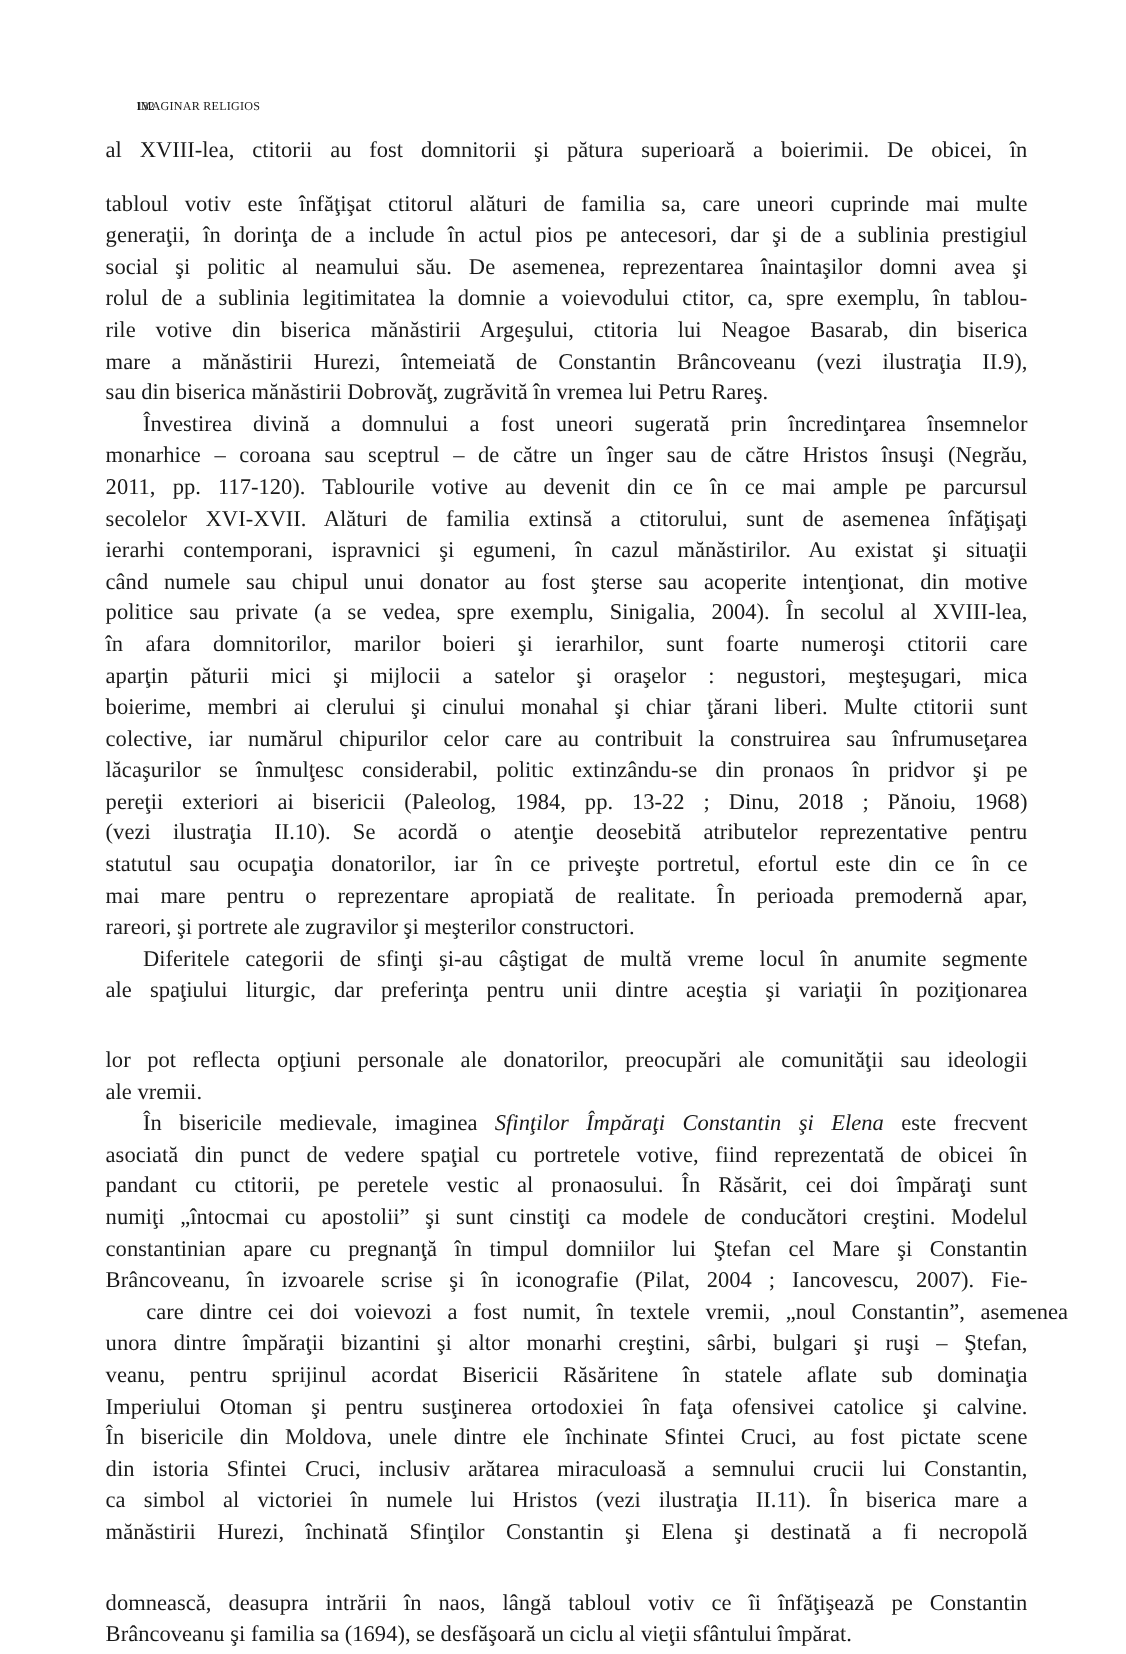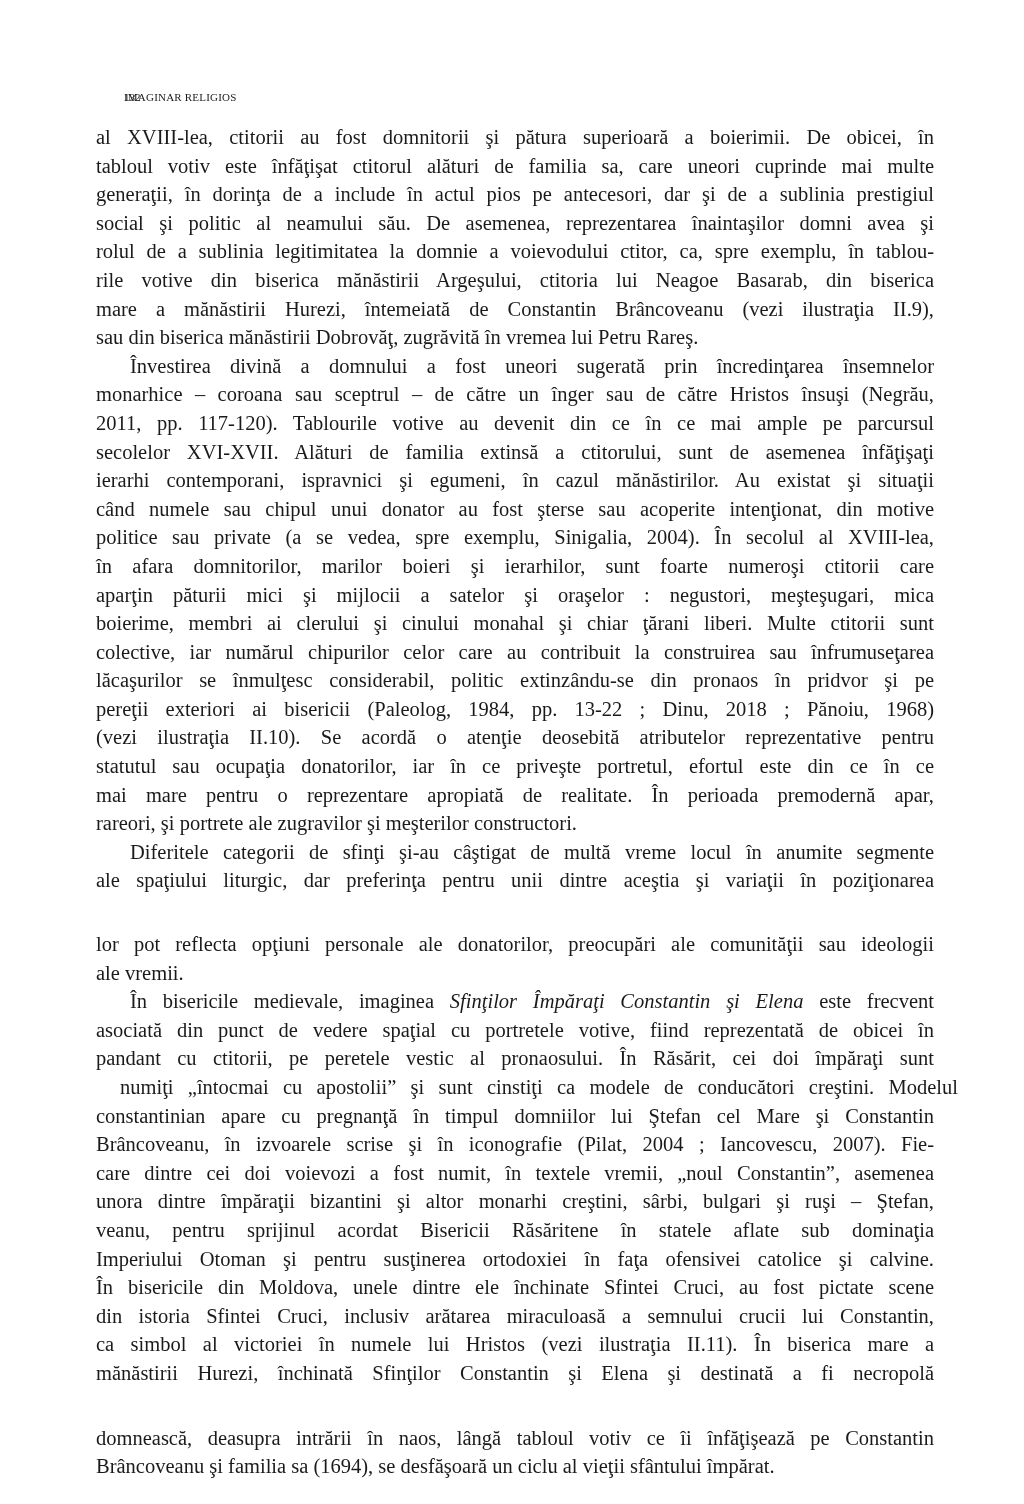--- a/index.html
+++ b/index.html
@@ -69,21 +69,21 @@
 
 <div class="running-head">
   <span class="page-number">132</span>
   <span class="running-title">IMAGINAR RELIGIOS</span>
 </div>
 
 <div class="body-text">
 
   <div class="paragraph">
     <span class="line" style="width: 838px; box-sizing: border-box; text-align-last: justify;">al XVIII-lea, ctitorii au fost domnitorii şi pătura superioară a boierimii. De obicei, în</span>
-    <span class="line" style="width: 838px; box-sizing: border-box; text-align-last: justify;">tabloul votiv este înfăţişat ctitorul alături de familia sa, care uneori cuprinde mai multe</span>
+    <span class="line" style="width: 838px; box-sizing: border-box; text-align-last: justify; margin-top: 20px;">tabloul votiv este înfăţişat ctitorul alături de familia sa, care uneori cuprinde mai multe</span>
     <span class="line" style="width: 838px; box-sizing: border-box; text-align-last: justify;">generaţii, în dorinţa de a include în actul pios pe antecesori, dar şi de a sublinia prestigiul</span>
     <span class="line" style="width: 838px; box-sizing: border-box; text-align-last: justify;">social şi politic al neamului său. De asemenea, reprezentarea înaintaşilor domni avea şi</span>
     <span class="line" style="width: 838px; box-sizing: border-box; text-align-last: justify;">rolul de a sublinia legitimitatea la domnie a voievodului ctitor, ca, spre exemplu, în tablou-</span>
     <span class="line" style="width: 838px; box-sizing: border-box; text-align-last: justify;">rile votive din biserica mănăstirii Argeşului, ctitoria lui Neagoe Basarab, din biserica</span>
     <span class="line" style="width: 838px; box-sizing: border-box; text-align-last: justify;">mare a mănăstirii Hurezi, întemeiată de Constantin Brâncoveanu (vezi ilustraţia II.9),</span>
     <span class="line last" style="width: 838px; box-sizing: border-box;">sau din biserica mănăstirii Dobrovăţ, zugrăvită în vremea lui Petru Rareş.</span>
   </div>
 
   <div class="paragraph">
     <span class="line indent" style="width: 838px; box-sizing: border-box; text-align-last: justify;">Învestirea divină a domnului a fost uneori sugerată prin încredinţarea însemnelor</span>
@@ -109,24 +109,24 @@
     <span class="line indent" style="width: 838px; box-sizing: border-box; text-align-last: justify;">Diferitele categorii de sfinţi şi-au câştigat de multă vreme locul în anumite segmente</span>
     <span class="line" style="width: 838px; box-sizing: border-box; text-align-last: justify;">ale spaţiului liturgic, dar preferinţa pentru unii dintre aceştia şi variaţii în poziţionarea</span>
     <span class="line" style="width: 838px; box-sizing: border-box; text-align-last: justify; margin-top: 35px;">lor pot reflecta opţiuni personale ale donatorilor, preocupări ale comunităţii sau ideologii</span>
     <span class="line last" style="width: 838px; box-sizing: border-box;">ale vremii.</span>
   </div>
 
   <div class="paragraph">
     <span class="line indent" style="width: 838px; box-sizing: border-box; text-align-last: justify;"><span>În bisericile medievale, imaginea </span><em>Sfinţilor Împăraţi Constantin şi Elena</em><span> este frecvent</span></span>
     <span class="line" style="width: 838px; box-sizing: border-box; text-align-last: justify;">asociată din punct de vedere spaţial cu portretele votive, fiind reprezentată de obicei în</span>
     <span class="line" style="width: 838px; box-sizing: border-box; text-align-last: justify;">pandant cu ctitorii, pe peretele vestic al pronaosului. În Răsărit, cei doi împăraţi sunt</span>
-    <span class="line" style="width: 838px; box-sizing: border-box; text-align-last: justify; margin-left: 24px;">numiţi „întocmai cu apostolii” şi sunt cinstiţi ca modele de conducători creştini. Modelul</span>
+    <span class="line" style="width: 838px; box-sizing: border-box; text-align-last: justify;">numiţi „întocmai cu apostolii” şi sunt cinstiţi ca modele de conducători creştini. Modelul</span>
     <span class="line" style="width: 838px; box-sizing: border-box; text-align-last: justify;">constantinian apare cu pregnanţă în timpul domniilor lui Ştefan cel Mare şi Constantin</span>
     <span class="line" style="width: 838px; box-sizing: border-box; text-align-last: justify;">Brâncoveanu, în izvoarele scrise şi în iconografie (Pilat, 2004 ; Iancovescu, 2007). Fie-</span>
-    <span class="line" style="width: 838px; box-sizing: border-box; text-align-last: justify;">care dintre cei doi voievozi a fost numit, în textele vremii, „noul Constantin”, asemenea</span>
+    <span class="line" style="width: 838px; box-sizing: border-box; text-align-last: justify; margin-left: 37px;">care dintre cei doi voievozi a fost numit, în textele vremii, „noul Constantin”, asemenea</span>
     <span class="line" style="width: 838px; box-sizing: border-box; text-align-last: justify;">unora dintre împăraţii bizantini şi altor monarhi creştini, sârbi, bulgari şi ruşi – Ştefan,</span>
     <span class="line" style="width: 838px; box-sizing: border-box; text-align-last: justify;">veanu, pentru sprijinul acordat Bisericii Răsăritene în statele aflate sub dominaţia</span>
     <span class="line" style="width: 838px; box-sizing: border-box; text-align-last: justify;">Imperiului Otoman şi pentru susţinerea ortodoxiei în faţa ofensivei catolice şi calvine.</span>
     <span class="line" style="width: 838px; box-sizing: border-box; text-align-last: justify;">În bisericile din Moldova, unele dintre ele închinate Sfintei Cruci, au fost pictate scene</span>
     <span class="line" style="width: 838px; box-sizing: border-box; text-align-last: justify;">din istoria Sfintei Cruci, inclusiv arătarea miraculoasă a semnului crucii lui Constantin,</span>
     <span class="line" style="width: 838px; box-sizing: border-box; text-align-last: justify;">ca simbol al victoriei în numele lui Hristos (vezi ilustraţia II.11). În biserica mare a</span>
     <span class="line" style="width: 838px; box-sizing: border-box; text-align-last: justify;">mănăstirii Hurezi, închinată Sfinţilor Constantin şi Elena şi destinată a fi necropolă</span>
     <span class="line" style="width: 838px; box-sizing: border-box; text-align-last: justify; margin-top: 36px;">domnească, deasupra intrării în naos, lângă tabloul votiv ce îi înfăţişează pe Constantin</span>
     <span class="line last" style="width: 838px; box-sizing: border-box;">Brâncoveanu şi familia sa (1694), se desfăşoară un ciclu al vieţii sfântului împărat.</span>
   </div>

